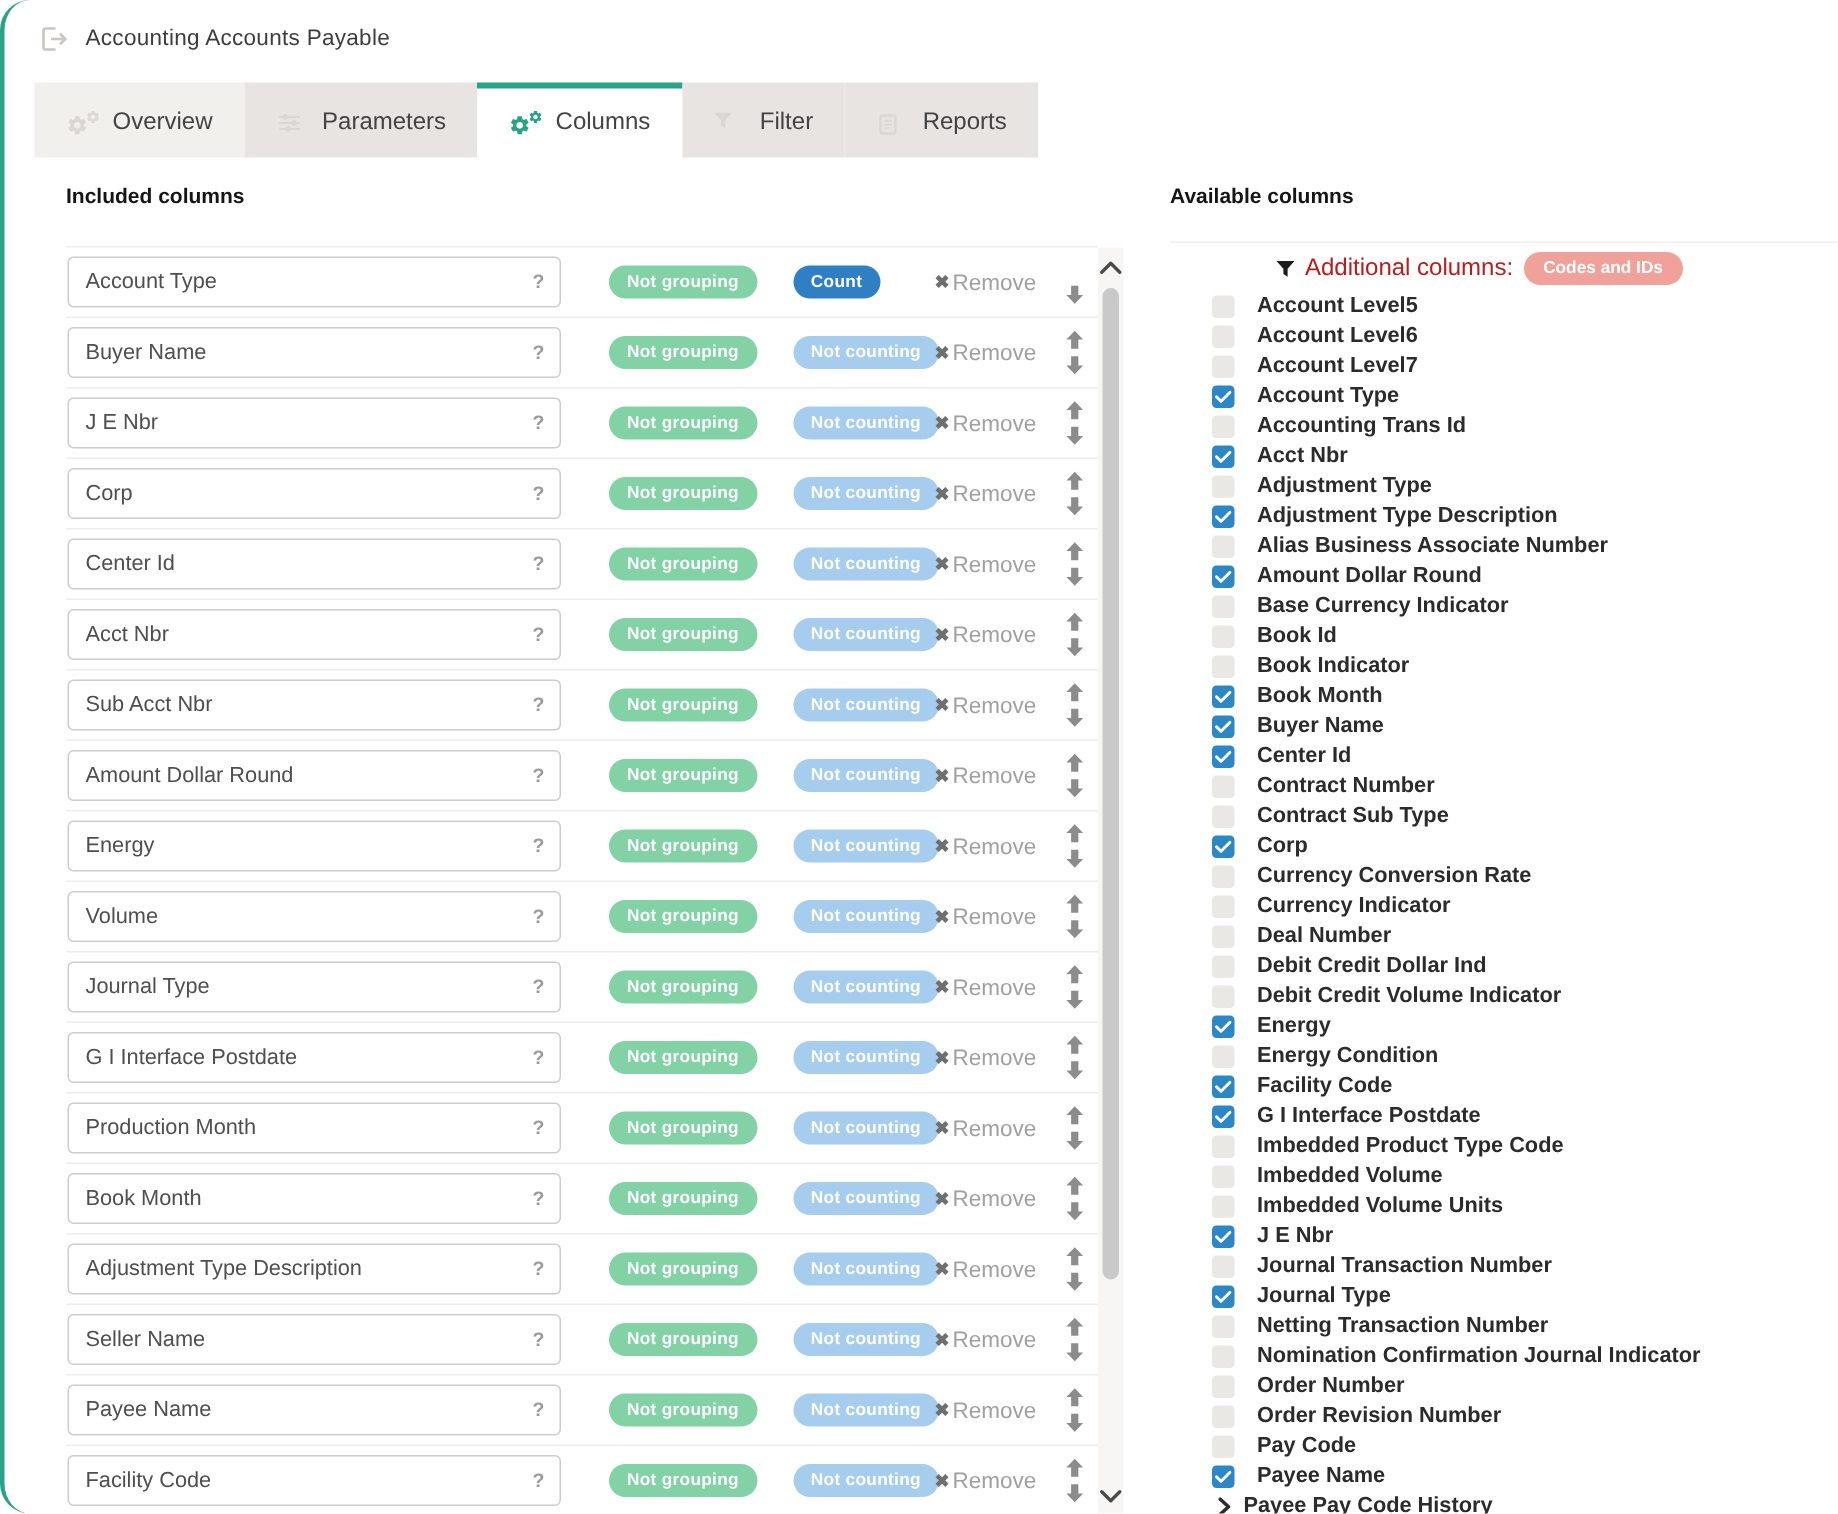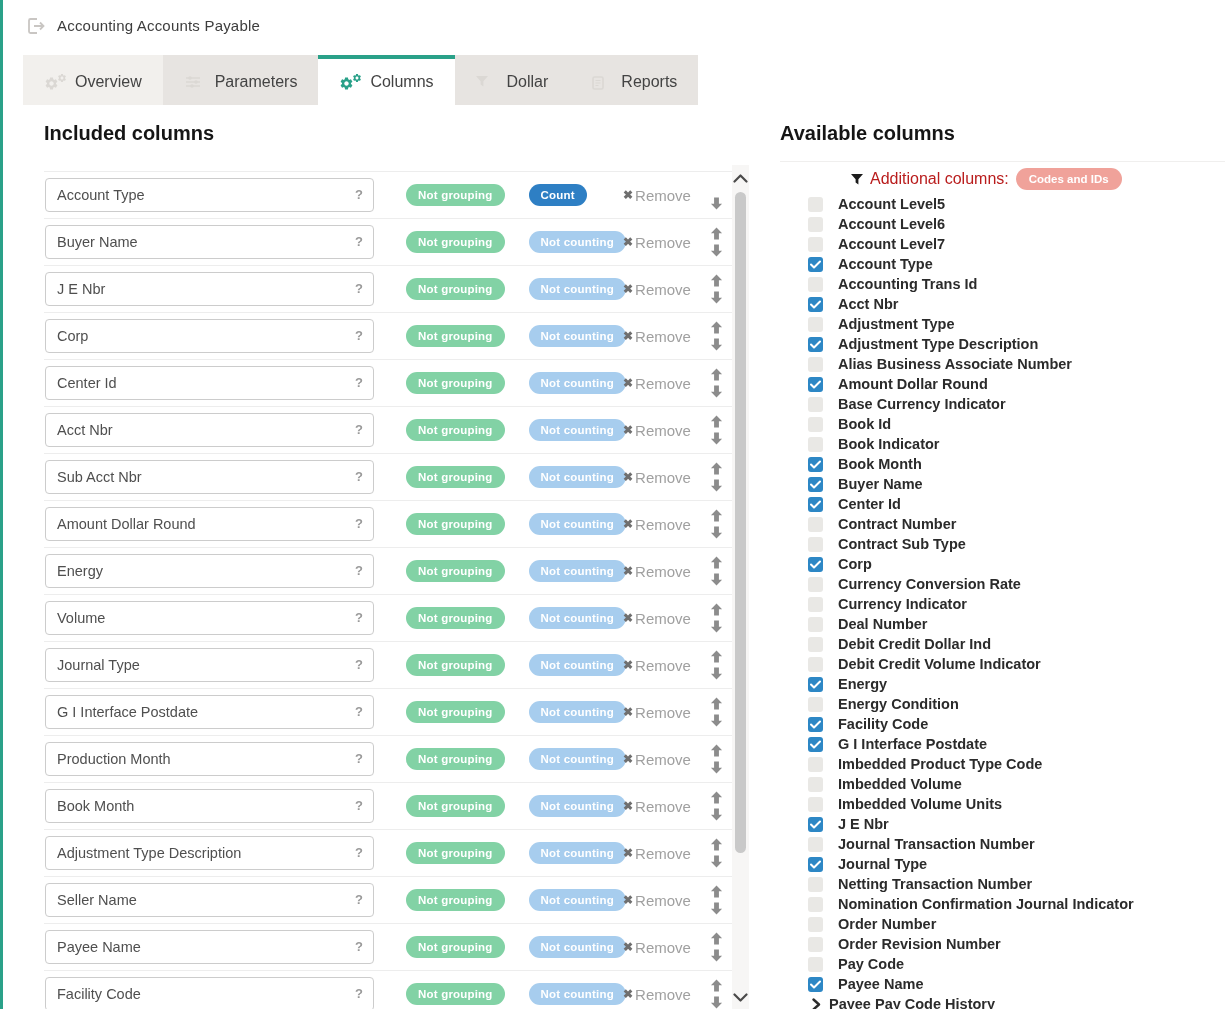--- a/index.html
+++ b/index.html
@@ -1,39 +1,39 @@
 <!DOCTYPE html>
 <html style="--accent: #2aa189; --tab-inactive-bg: #e7e4e1; --tab-overview-bg: #f2f0ed; --badge-grouping: #82d2a5; --badge-counting: #a7cdee; --badge-count: #2e7fc4; --checkbox-checked: #2d87c5; --checkbox-unchecked: #e9e8e5; --filter-badge-bg: #f0a29a; --scroll-thumb: #c9c9c9;"><head>
 <meta charset="utf-8">
 <style>
   * { margin:0; padding:0; box-sizing:border-box; }
   html,body { width:1225px; height:1009px; overflow:hidden; }
   body { background:#fff; font-family:"Liberation Sans", sans-serif; position:relative; }
-  .page { position:absolute; inset:0; background:#fff; border-left:3px solid var(--accent,#2aa189); }
+  .page { position:absolute; inset:0; background:#fff; border-left:3px solid var(--accent,#2aa189);border-radius:20px; }
 
   
   .header { position:absolute; left:24px; top:17px; display:flex; align-items:center; gap:12px; }
   .header-icon { color:#c9c6c3; display:inline-flex; }
   .page-title { font-size:15px; color:#3d3d3d; letter-spacing:.2px; }
 
   
   .tab-bar { position:absolute; left:20px; top:55px; height:50px; display:flex; }
   .tab { display:flex; align-items:center; gap:9px; padding:4px 21px; font-size:16px; color:#434343;
          border-top:4px solid transparent; height:50px; cursor:pointer; }
   .tab--inactive { background:var(--tab-inactive-bg,#e7e4e1); }
   .tab--inactive-light { background:var(--tab-overview-bg,#f2f0ed); }
   .tab--active { background:#fff; border-top-color:var(--accent,#2aa189); }
   .tab-icon { position:relative; width:22px; height:18px; color:#dbd8d4; flex:0 0 22px; }
   .tab--active .tab-icon { color:var(--accent,#2aa189); }
   .gear-a { position:absolute; left:0; bottom:0; }
   .gear-b { position:absolute; left:13px; top:0; }
   .plain-icon { position:absolute; left:2px; top:3px; }
 
   
-  .panel-heading { font-size:20px; font-weight:bold; color:#151515; }
+  .panel-heading { font-size:14px; font-weight:bold; color:#151515; }
   .included-panel { position:absolute; left:41px; top:122px; width:688px; }
   .rows { margin-top:26px; border-top:1px solid #ededed; }
 
   .row { height:47px; border-bottom:1px solid #ededed; display:flex; align-items:center; position:relative; }
   .input-wrap { position:relative; margin-left:1px; width:329px; height:34px; }
   .row-input { width:329px; height:34px; border:1px solid #cccccc; border-radius:4px;
                padding:0 28px 0 11px; font-size:14.5px; color:#4f4f4f; outline:none;
                font-family:"Liberation Sans", sans-serif; background:#fff; }
   .help-glyph { position:absolute; right:11px; top:9px; color:#9a9a9a; font-size:13px; font-weight:bold; cursor:pointer; }
 
@@ -126,21 +126,21 @@
           <svg class="gear-b" viewBox="0 0 24 24" width="10" height="10">
             <path fill="currentColor" d="M19.14 12.94c.04-.3.06-.61.06-.94 0-.32-.02-.64-.07-.94l2.03-1.58c.18-.14.23-.41.12-.61l-1.92-3.32c-.12-.22-.37-.29-.59-.22l-2.39.96c-.5-.38-1.03-.7-1.62-.94l-.36-2.54c-.04-.24-.24-.41-.48-.41h-3.84c-.24 0-.43.17-.47.41l-.36 2.54c-.59.24-1.13.57-1.62.94l-2.39-.96c-.22-.08-.47 0-.59.22L2.74 8.87c-.12.21-.08.47.12.61l2.03 1.58c-.05.3-.09.63-.09.94s.02.64.07.94l-2.03 1.58c-.18.14-.23.41-.12.61l1.92 3.32c.12.22.37.29.59.22l2.39-.96c.5.38 1.03.7 1.62.94l.36 2.54c.05.24.24.41.48.41h3.84c.24 0 .44-.17.47-.41l.36-2.54c.59-.24 1.13-.56 1.62-.94l2.39.96c.22.08.47 0 .59-.22l1.92-3.32c.12-.22.07-.47-.12-.61l-2.01-1.58zM12 15.6c-1.98 0-3.6-1.62-3.6-3.6s1.62-3.6 3.6-3.6 3.6 1.62 3.6 3.6-1.62 3.6-3.6 3.6z"></path>
           </svg>
         </span>
     <span class="tab-label">Columns</span>
   </div>
       <div class="tab tab--inactive">
     <span class="tab-icon"><svg width="12" height="11" viewBox="0 0 12 11">
             <path d="M0 0h12L7.4 5.2v5.3L4.6 8.6V5.2z" fill="currentColor"></path>
           </svg></span>
-    <span class="tab-label">Dollar</span>
+    <span class="tab-label">Filter</span>
   </div>
       <div class="tab tab--inactive">
     <span class="tab-icon">
           <svg class="plain-icon" width="12" height="14" viewBox="0 0 12 14">
             <rect x="1" y="1" width="10" height="12" rx="1.5" fill="none" stroke="currentColor" stroke-width="1.6"></rect>
             <path d="M3.5 4.5h5M3.5 7h5M3.5 9.5h3" stroke="currentColor" stroke-width="1.2"></path>
           </svg>
         </span>
     <span class="tab-label">Reports</span>
   </div>

